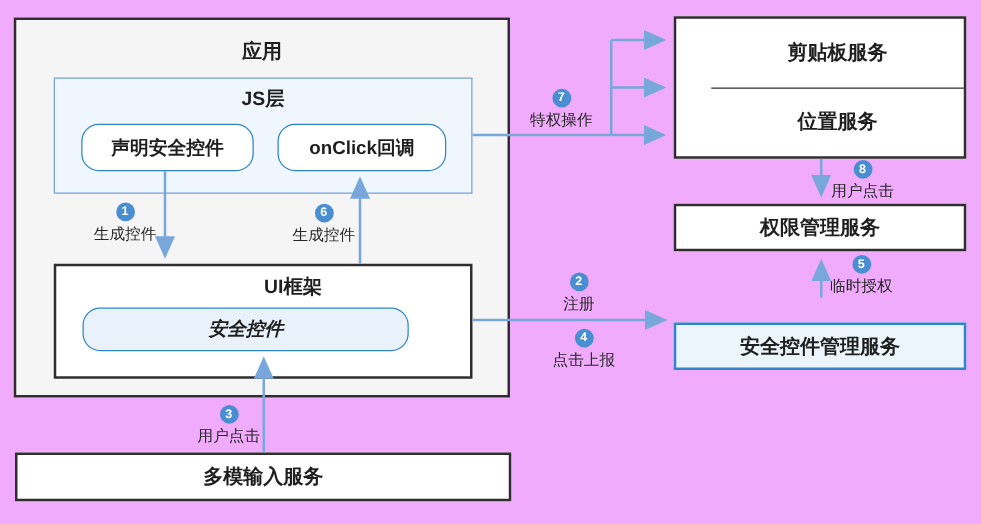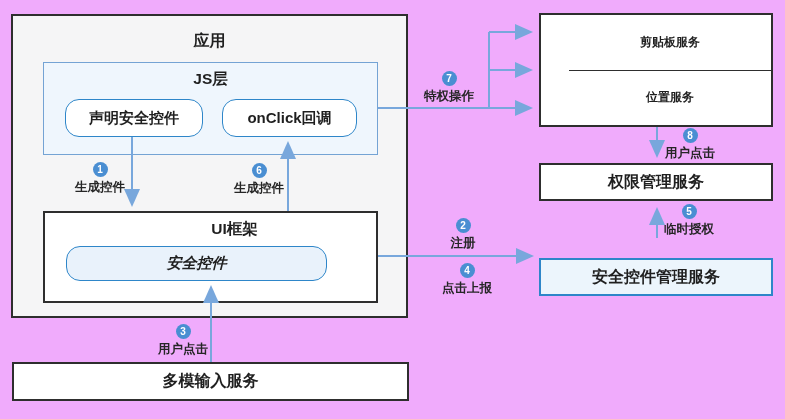--- a/index.html
+++ b/index.html
@@ -15,29 +15,29 @@
   .box-blue-sm{background:#ffffff;border:1.5px solid #2e86c9;}
   .box-sec{background:#e9f2fb;border:1.5px solid #2e86c9;}
   .box-mgmt{background:#ecf5fc;border:2px solid #2e86c9;margin-top:20px;}
   .center{display:flex;align-items:center;justify-content:center;}
   .box-title{font-size:16px;font-weight:600;text-align:center;white-space:nowrap;}
   .box-label{font-size:15px;font-weight:600;white-space:nowrap;border-radius:14px;}
   .box-label-lg{font-size:16px;font-weight:600;white-space:nowrap;}
   
   .svc-stack{display:flex;flex-direction:column;}
   .svc-row{flex:1;display:flex;align-items:center;justify-content:center;
-           font-size:12px;font-weight:600;white-space:nowrap;margin-left:28px;}
+           font-size:16px;font-weight:600;white-space:nowrap;margin-left:28px;}
   .svc-row + .svc-row{border-top:1.8px solid #2e2e2e;}
   
   .step{position:absolute;width:110px;display:flex;flex-direction:column;
         align-items:center;z-index:30;}
   .step-circle{width:15px;height:15px;border-radius:50%;background:#4a8ed2;
         color:#ffffff;font-size:10px;font-weight:bold;line-height:15px;
         text-align:center;}
-  .step-label{margin-top:2px;font-size:12.5px;font-weight:700;color:#262626;
+  .step-label{margin-top:2px;font-size:12.5px;font-weight:400;color:#262626;
         white-space:nowrap;}
   svg.arrows{position:absolute;left:0;top:0;z-index:20;pointer-events:none;}
   .layer-boxes{z-index:10;}
 </style>
 </head>
 <body>
 
 <div id="canvas">
 
   <div class="abs box-gray layer-boxes" style="left:11px;top:14px;width:397px;height:304px;"></div>

